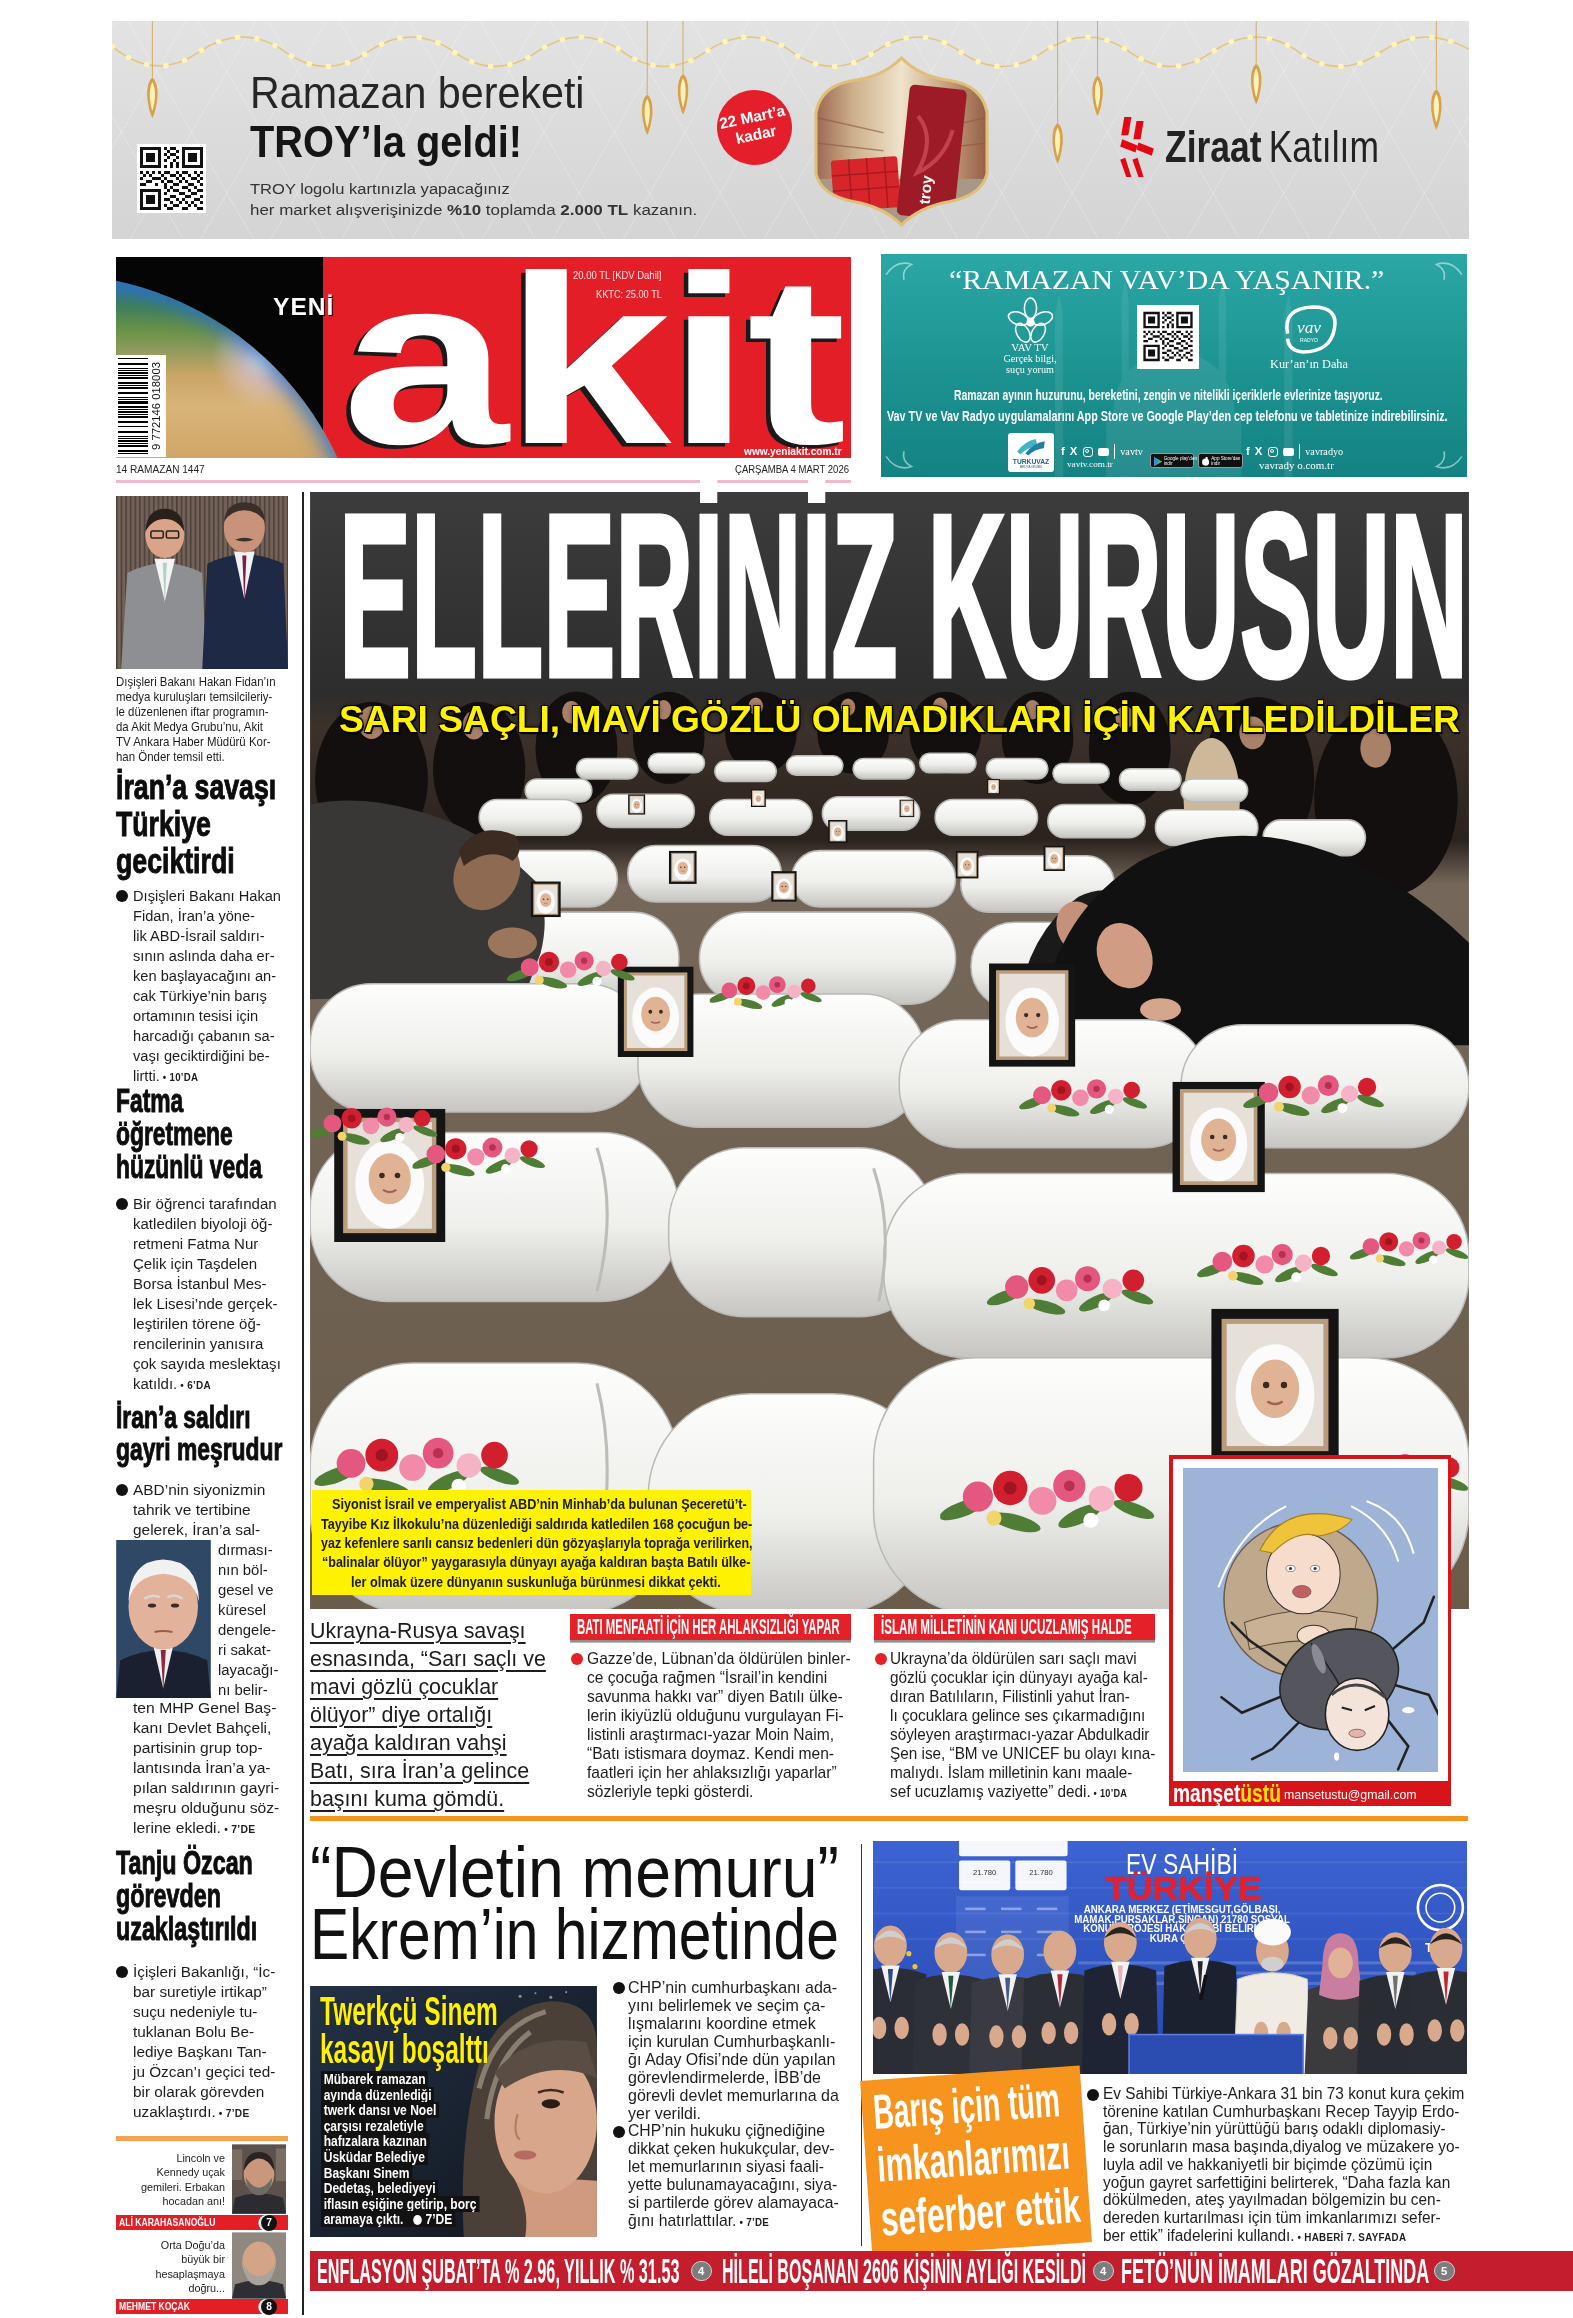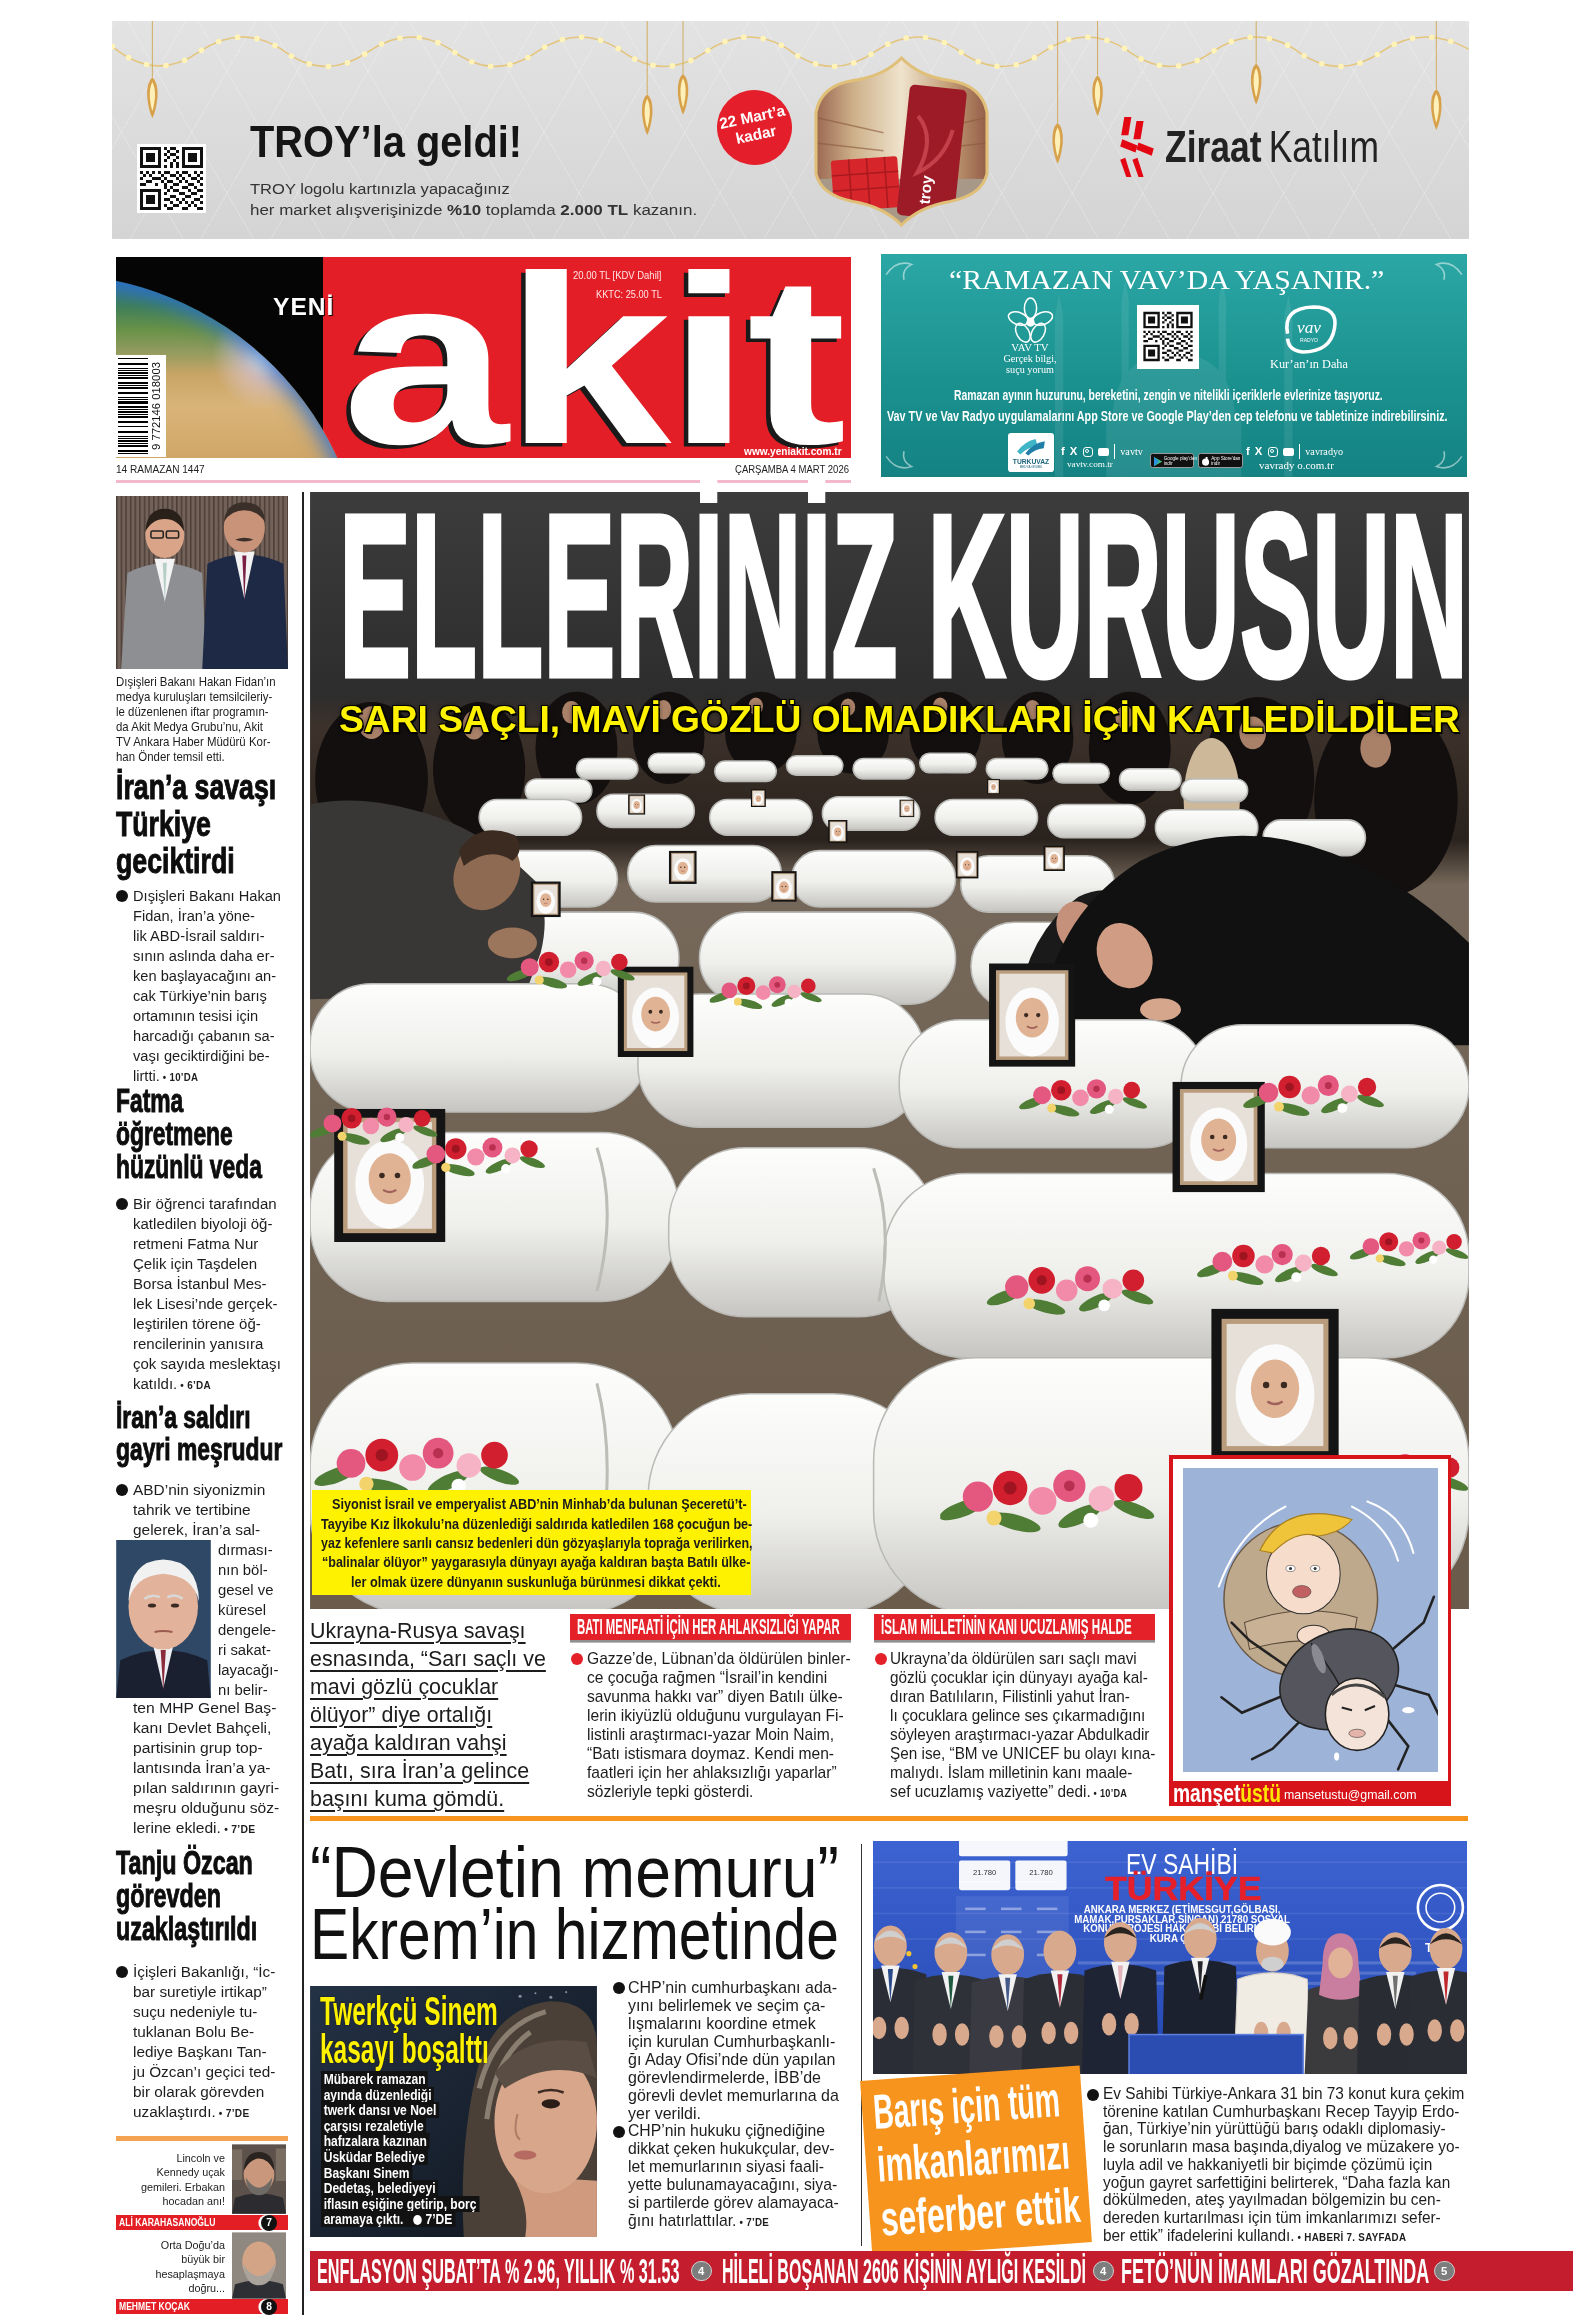--- a/index.html
+++ b/index.html
@@ -87,20 +87,21 @@
       <use href="#lantern" x="1030" y="143" width="30" height="80"></use>
       <use href="#lantern" x="1100" y="103" width="30" height="80"></use>
       <use href="#lantern" x="1832" y="199" width="30" height="80"></use>
       <use href="#lantern" x="1910" y="106" width="30" height="80"></use>
       <use href="#lantern" x="2220" y="83" width="30" height="80"></use>
       <use href="#lantern" x="2572" y="133" width="30" height="80"></use>
     </svg>
     <svg class="a" style="left:24.6px;top:123px" width="69" height="69" viewBox="0 0 134 134">
         <use href="#qr" width="134" height="134"></use>
       </svg>
+    <div class="a" style="left:138px;top:49px"><span class="fit" style="font-size: 45px; line-height: 1; color: rgb(38, 38, 38); transform: scaleX(0.915966);">Ramazan bereketi</span></div>
     <div class="a" style="left:138px;top:99px"><span class="fit" style="font-size: 44px; line-height: 1; font-weight: bold; color: rgb(21, 21, 21); transform: scaleX(0.904762);">TROY’la geldi!</span></div>
     <div class="a" style="left:138px;top:160px"><span class="fit" style="font-size: 15.4px; line-height: 1; color: rgb(51, 51, 51); transform: scaleX(1.07431);">TROY logolu kartınızla yapacağınız</span></div>
     <div class="a" style="left:138px;top:181px"><span class="fit" style="font-size: 15.4px; line-height: 1; color: rgb(51, 51, 51); transform: scaleX(1.10253);"><span>her market alışverişinizde </span><b>%10</b><span> toplamda </span><b>2.000 TL</b><span> kazanın.</span></span></div>
 
     <svg class="a" style="left:669px;top:35px" width="241" height="171" viewBox="0 0 470 334">
       <defs>
         <linearGradient id="aisle" x1="0" x2="1">
             <stop offset="0" stop-color="#6e241d"></stop>
             <stop offset=".3" stop-color="#cdb08a"></stop>
             <stop offset=".5" stop-color="#efe3cc"></stop>

